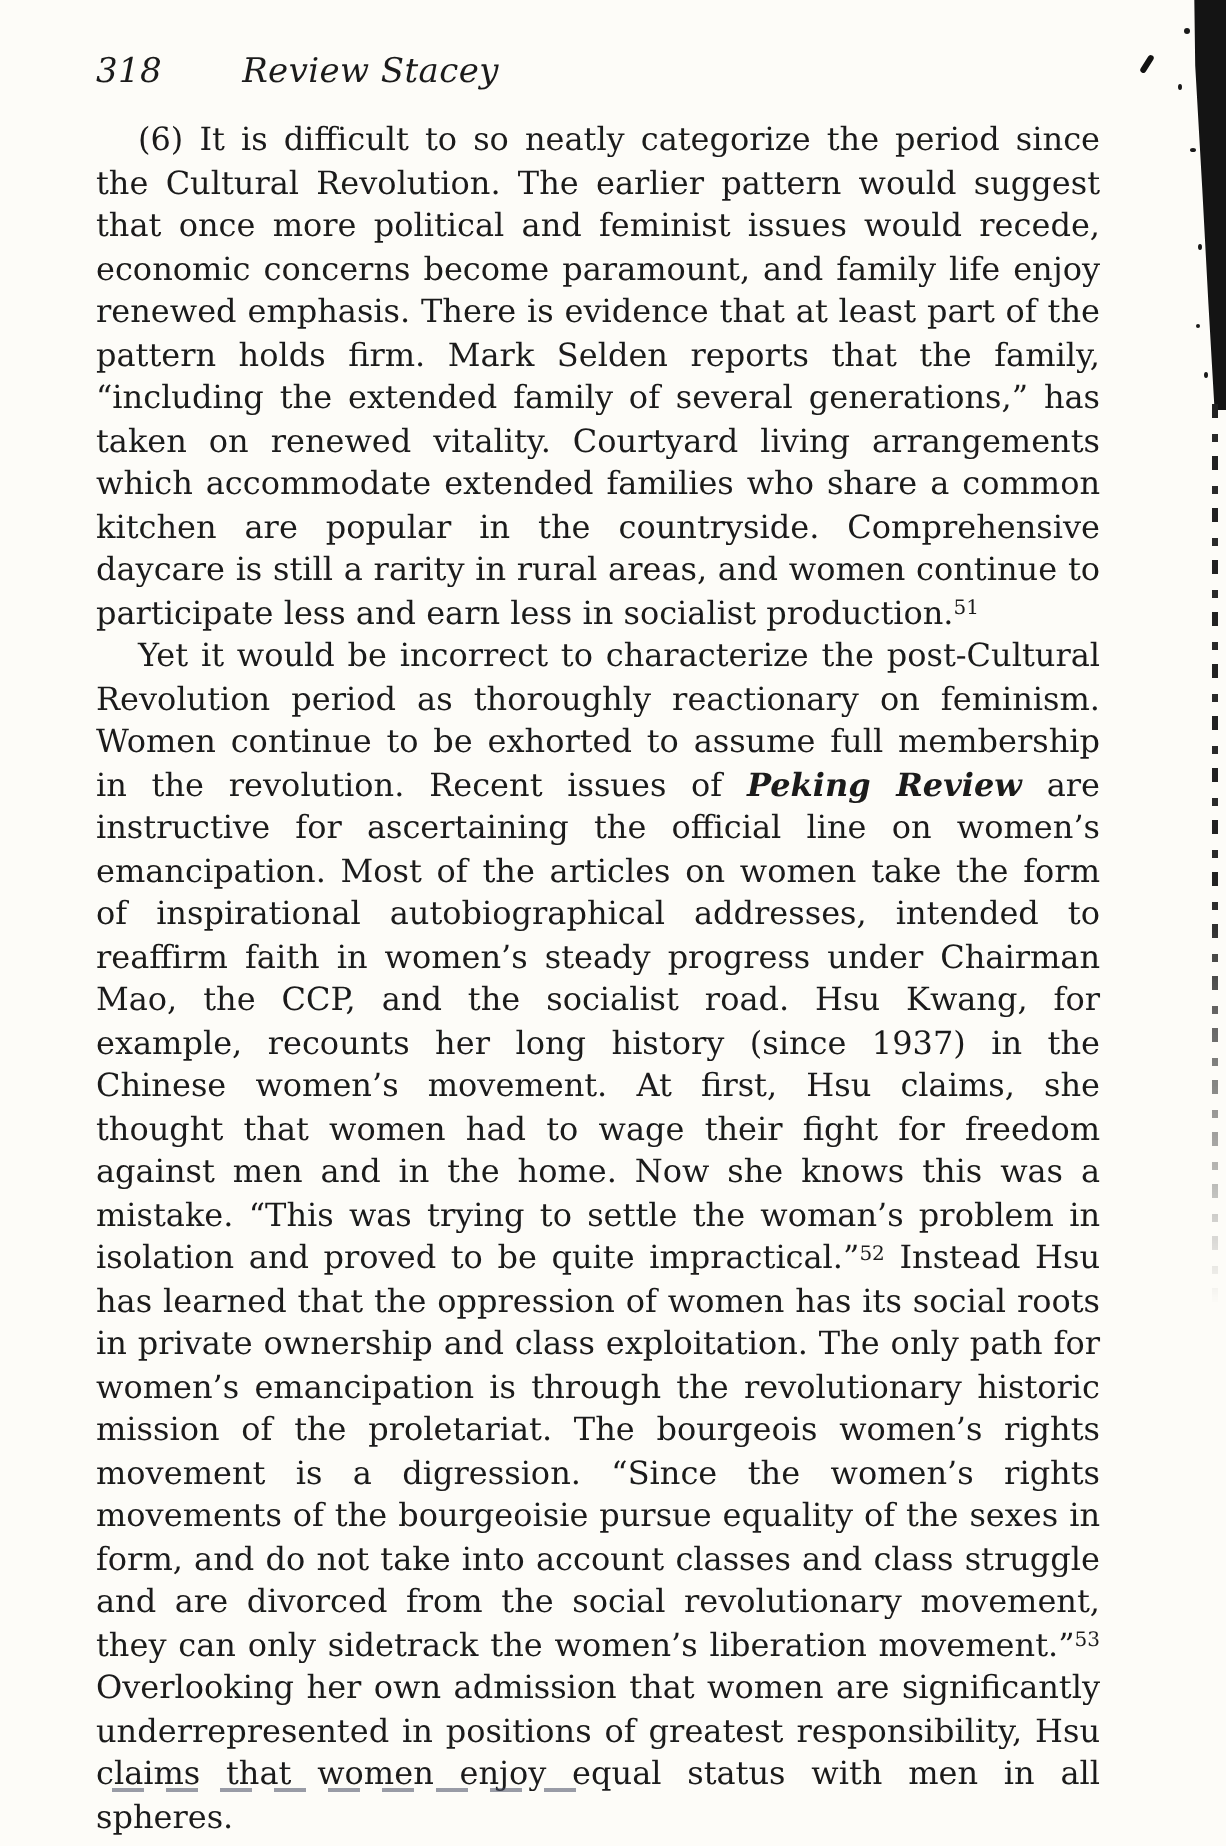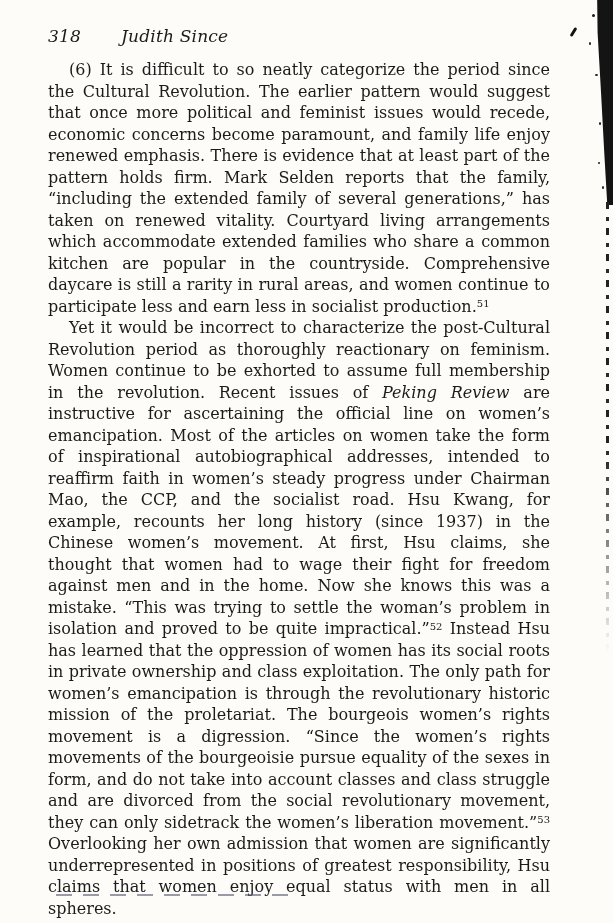--- a/index.html
+++ b/index.html
@@ -39,20 +39,21 @@
   }
   .page-body sup {
     font-size: 10px;
     line-height: 0;
     position: relative;
     top: -0.45em;
     vertical-align: baseline;
   }
   .page-body i {
     font-style: italic;
+    font-weight: bold;
   }
 
   
   .artifact {
     position: absolute;
     pointer-events: none;
   }
   .artifact-corner {
     top: 0;
     right: 0;
@@ -116,21 +117,21 @@
       transparent 16px 27px
     );
   }
 </style>
 </head>
 <body>
 
 <div class="page">
 
   <div class="running-header">
-    <span class="page-number">318</span><span>Judith Since</span>
+    <span class="page-number">318</span><span>Review Stacey</span>
   </div>
 
   <div class="page-body">
       <p class="para"><span>(6) It is difficult to so neatly categorize the period since the Cultural Revolution. The earlier pattern would suggest that once more political and feminist issues would recede, economic concerns become paramount, and family life enjoy renewed emphasis. There is evidence that at least part of the pattern holds firm. Mark Selden reports that the family, “including the extended family of several generations,” has taken on renewed vitality. Courtyard living arrangements which accommodate extended families who share a common kitchen are popular in the countryside. Comprehensive daycare is still a rarity in rural areas, and women continue to participate less and earn less in socialist production.</span><sup>51</sup></p>
       <p class="para"><span>Yet it would be incorrect to characterize the post-Cultural Revolution period as thoroughly reactionary on feminism. Women continue to be exhorted to assume full membership in the revolution. Recent issues of </span><i>Peking Review</i><span> are instructive for ascertaining the official line on women’s emancipation. Most of the articles on women take the form of inspirational autobiographical addresses, intended to reaffirm faith in women’s steady progress under Chairman Mao, the CCP, and the socialist road. Hsu Kwang, for example, recounts her long history (since 1937) in the Chinese women’s movement. At first, Hsu claims, she thought that women had to wage their fight for freedom against men and in the home. Now she knows this was a mistake. “This was trying to settle the woman’s problem in isolation and proved to be quite impractical.”</span><sup>52</sup><span> Instead Hsu has learned that the oppression of women has its social roots in private ownership and class exploitation. The only path for women’s emancipation is through the revolutionary historic mission of the proletariat. The bourgeois women’s rights movement is a digression. “Since the women’s rights movements of the bourgeoisie pursue equality of the sexes in form, and do not take into account classes and class struggle and are divorced from the social revolutionary movement, they can only sidetrack the women’s liberation movement.”</span><sup>53</sup><span> Overlooking her own admission that women are significantly underrepresented in positions of greatest responsibility, Hsu claims that women enjoy equal status with men in all spheres.</span></p>
     </div>
 
   <div class="artifact artifact-corner"></div>
   <div class="artifact artifact-corner-fuzz"></div>
   <div class="speck" style="top:14px; left:592px; width:3px; height:3px;"></div>

